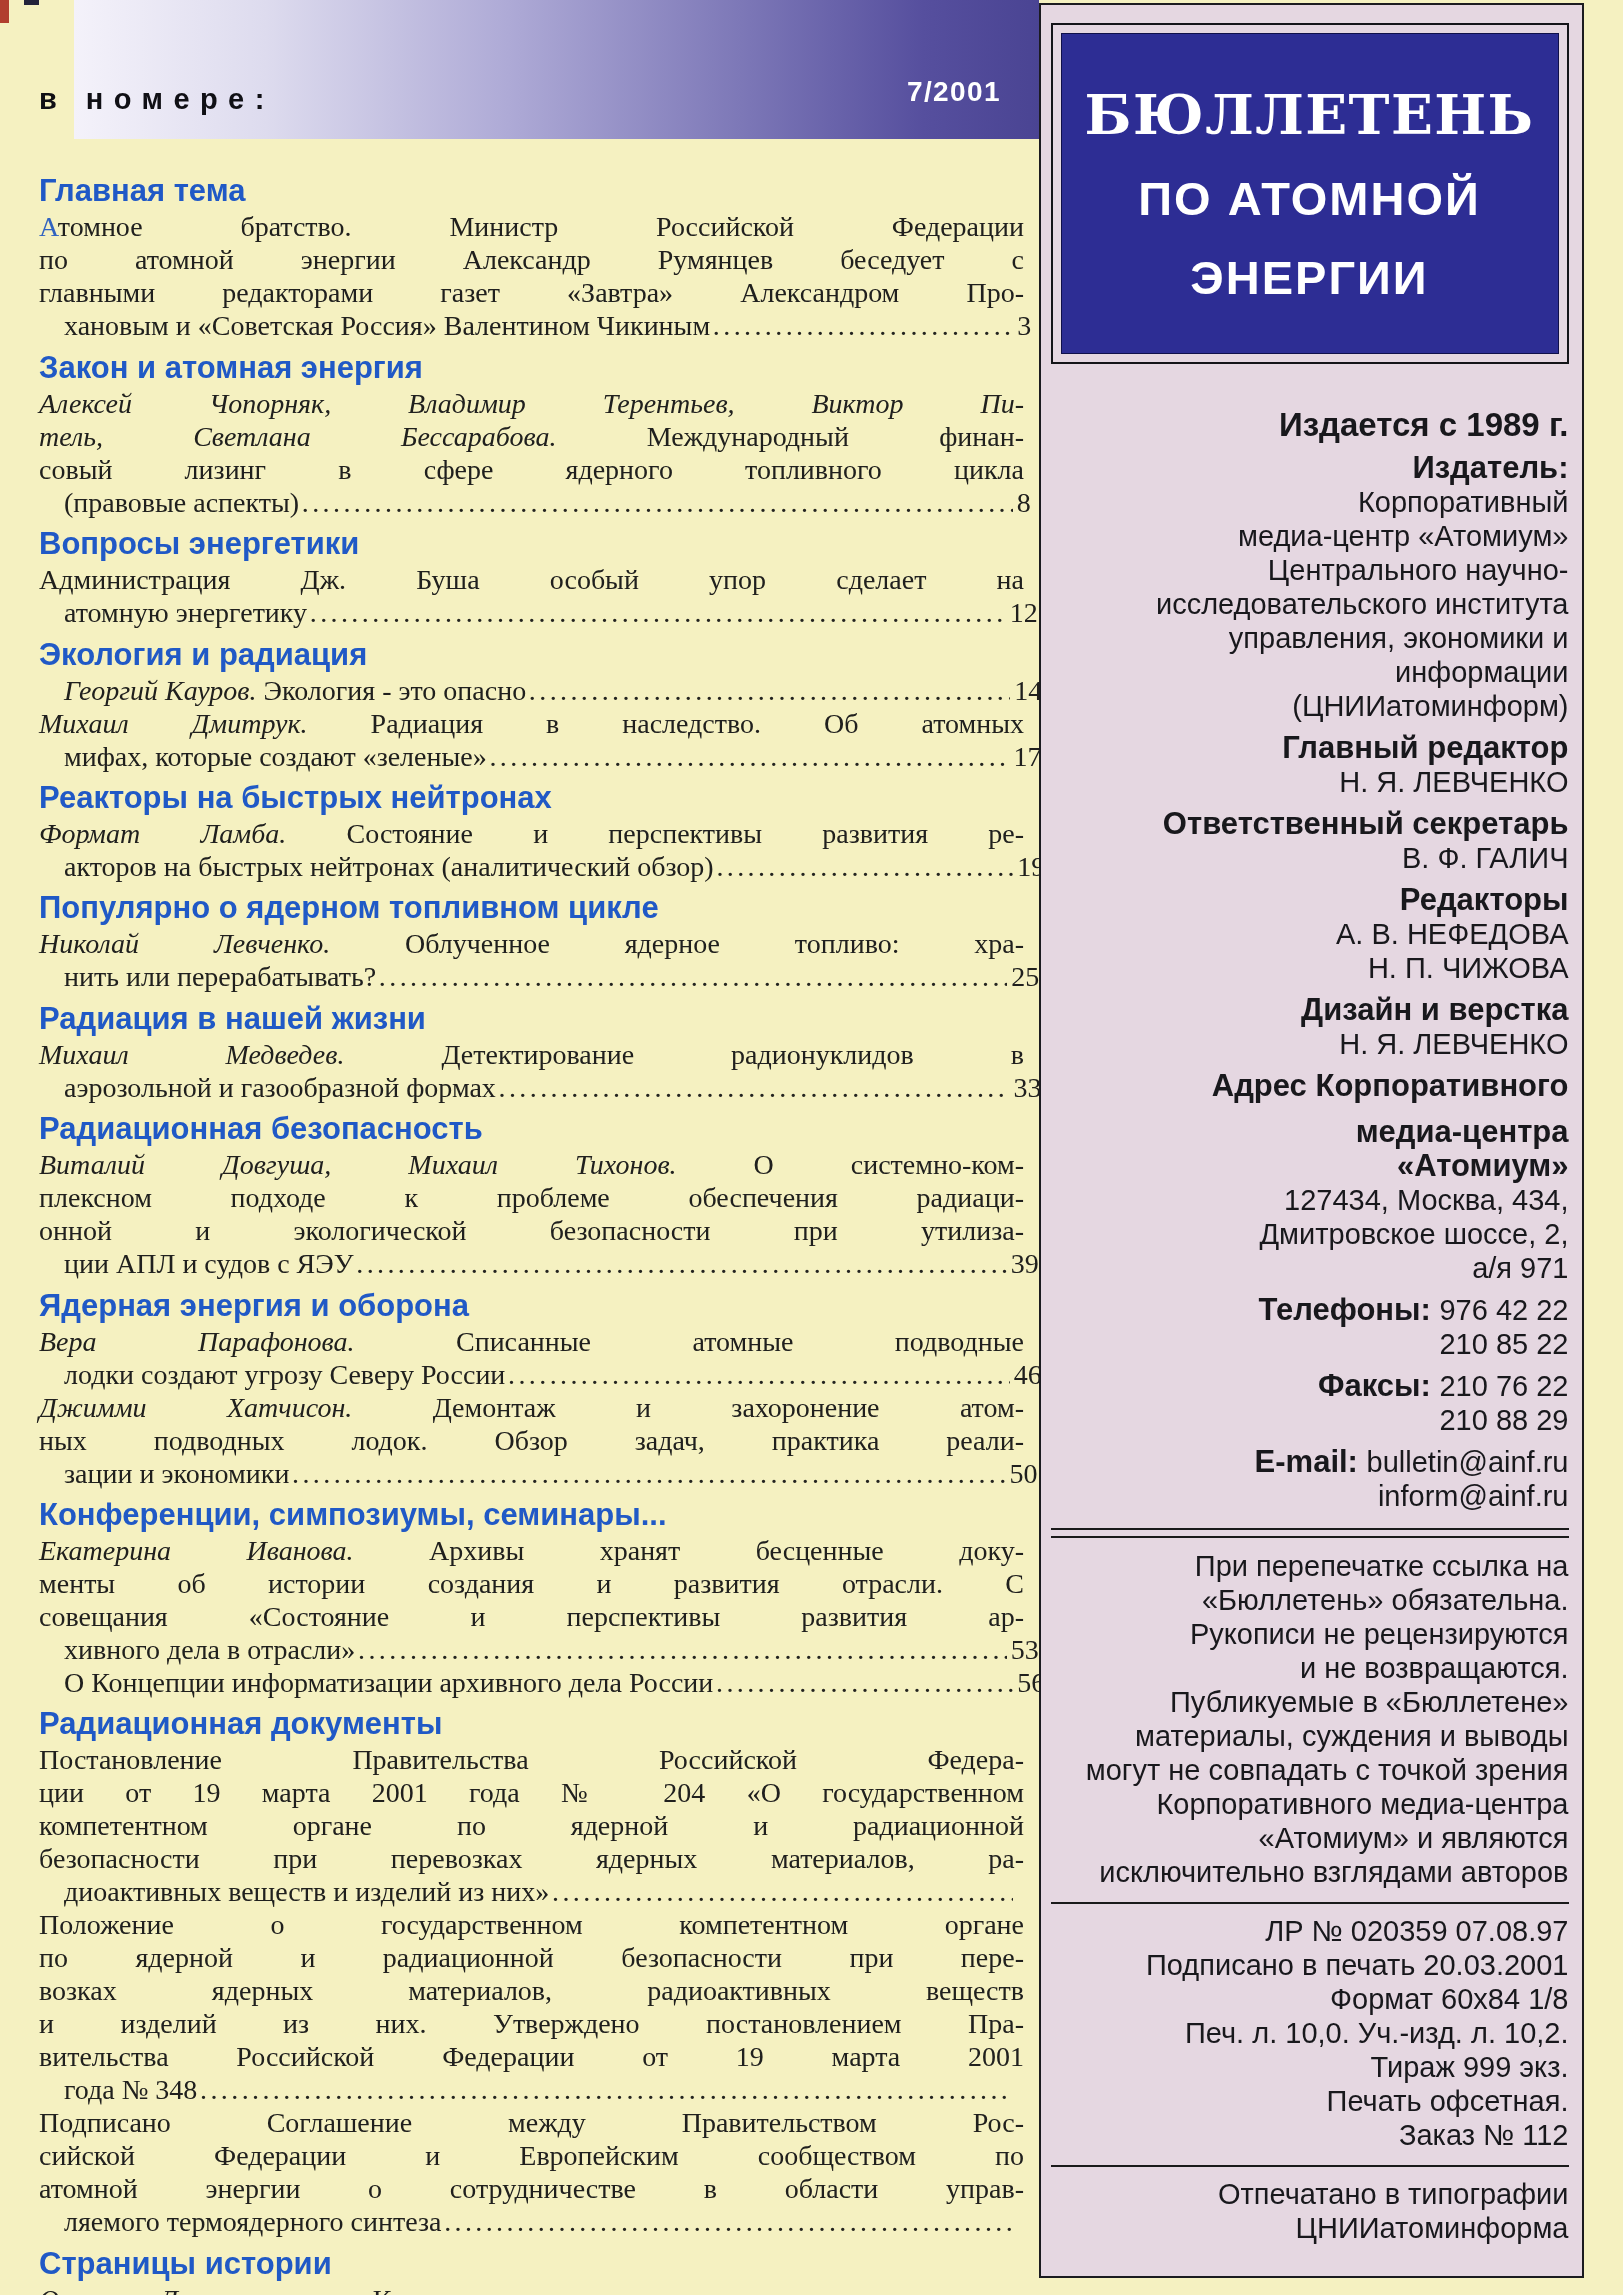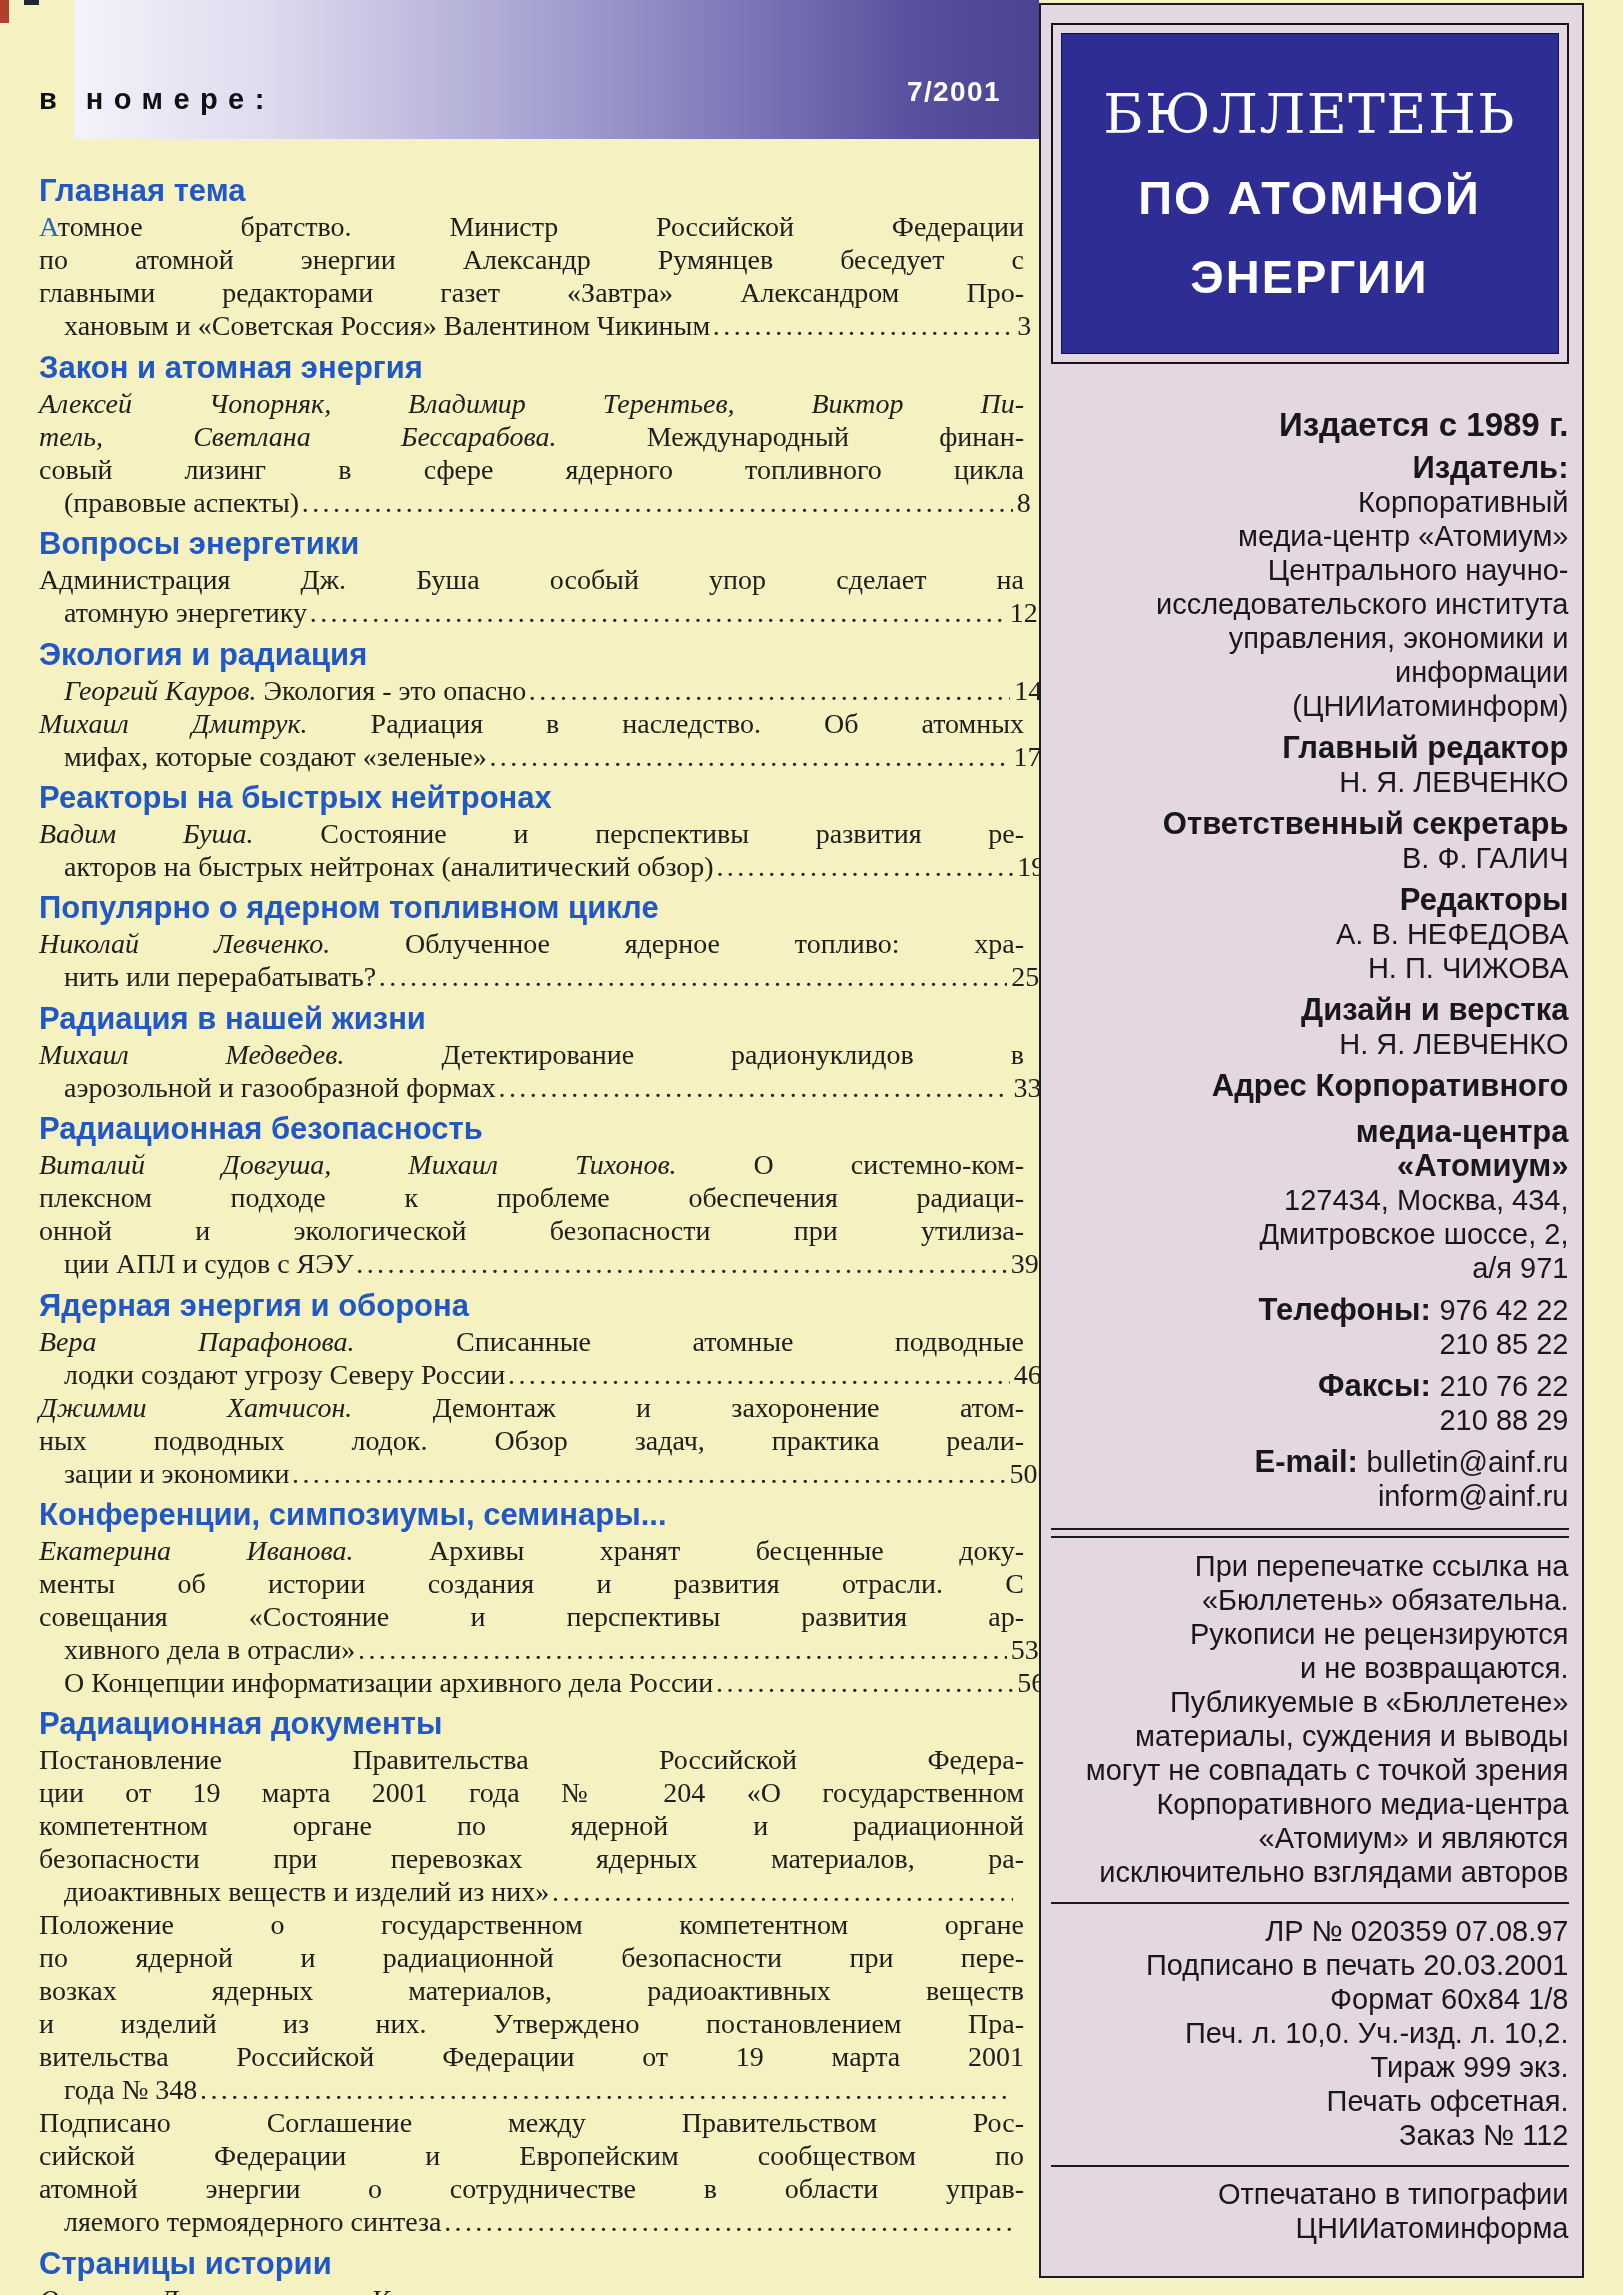--- a/index.html
+++ b/index.html
@@ -62,21 +62,21 @@
     padding:0 13.5px 13.5px 9.5px;color:#18181c;
   }
   .mast-frame{
     margin:17.6px 0 0 0;border:2px solid #141418;padding:8px;
   }
   .mast-blue{
     border:1.4px solid #10104a;background:#2d2d94;height:319px;
     display:flex;flex-direction:column;align-items:center;justify-content:center;
   }
   .mast1{
-    font-family:"DejaVu Serif",serif;font-weight:400;font-size:55px;color:#fff;
+    font-family:"DejaVu Serif",serif;font-weight:700;font-size:55px;color:#fff;
     letter-spacing:1.4px;white-space:nowrap;
   }
   .mast2{
     font-family:Liberation Sans, sans-serif;font-weight:700;font-size:47px;color:#fff;
     letter-spacing:2px;margin-top:24px;white-space:nowrap;
   }
   .sb{ text-align:right; }
   .since{margin-top:42px;font-weight:700;font-size:33px;line-height:37px;}
   .lab{font-weight:700;font-size:31px;line-height:34px;margin-top:8px;}
   .val{font-size:29px;line-height:34px;}
@@ -126,21 +126,21 @@
       <span class="dots"></span>
       <span class="pg">14</span>
     </div>
     <div class="jline"><span class="it">Михаил Дмитрук.</span><span> Радиация в наследство. Об атомных</span></div>
     <div class="lrow">
       <span class="lt"><span>мифах, которые создают «зеленые»</span></span>
       <span class="dots"></span>
       <span class="pg">17</span>
     </div>
     <div class="h">Реакторы на быстрых нейтронах</div>
-    <div class="jline"><span class="it">Вадим Буша.</span><span> Состояние и перспективы развития ре-</span></div>
+    <div class="jline"><span class="it">Формат Ламба.</span><span> Состояние и перспективы развития ре-</span></div>
     <div class="lrow">
       <span class="lt"><span>акторов на быстрых нейтронах (аналитический обзор)</span></span>
       <span class="dots"></span>
       <span class="pg">19</span>
     </div>
     <div class="h">Популярно о ядерном топливном цикле</div>
     <div class="jline"><span class="it">Николай Левченко.</span><span> Облученное ядерное топливо: хра-</span></div>
     <div class="lrow">
       <span class="lt"><span>нить или перерабатывать?</span></span>
       <span class="dots"></span>

